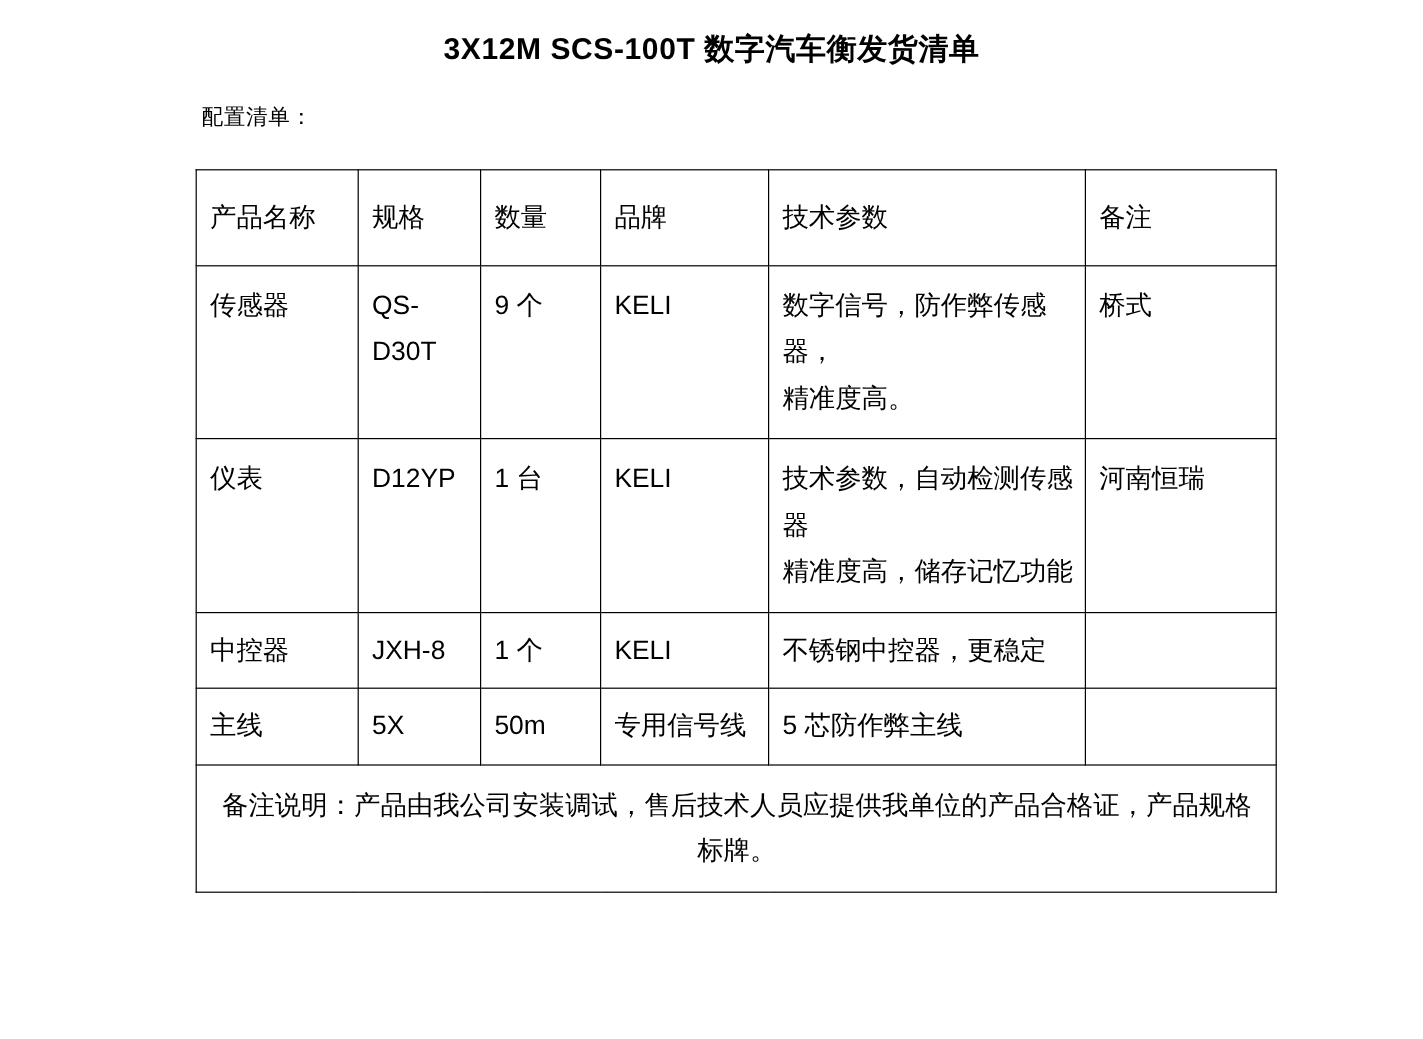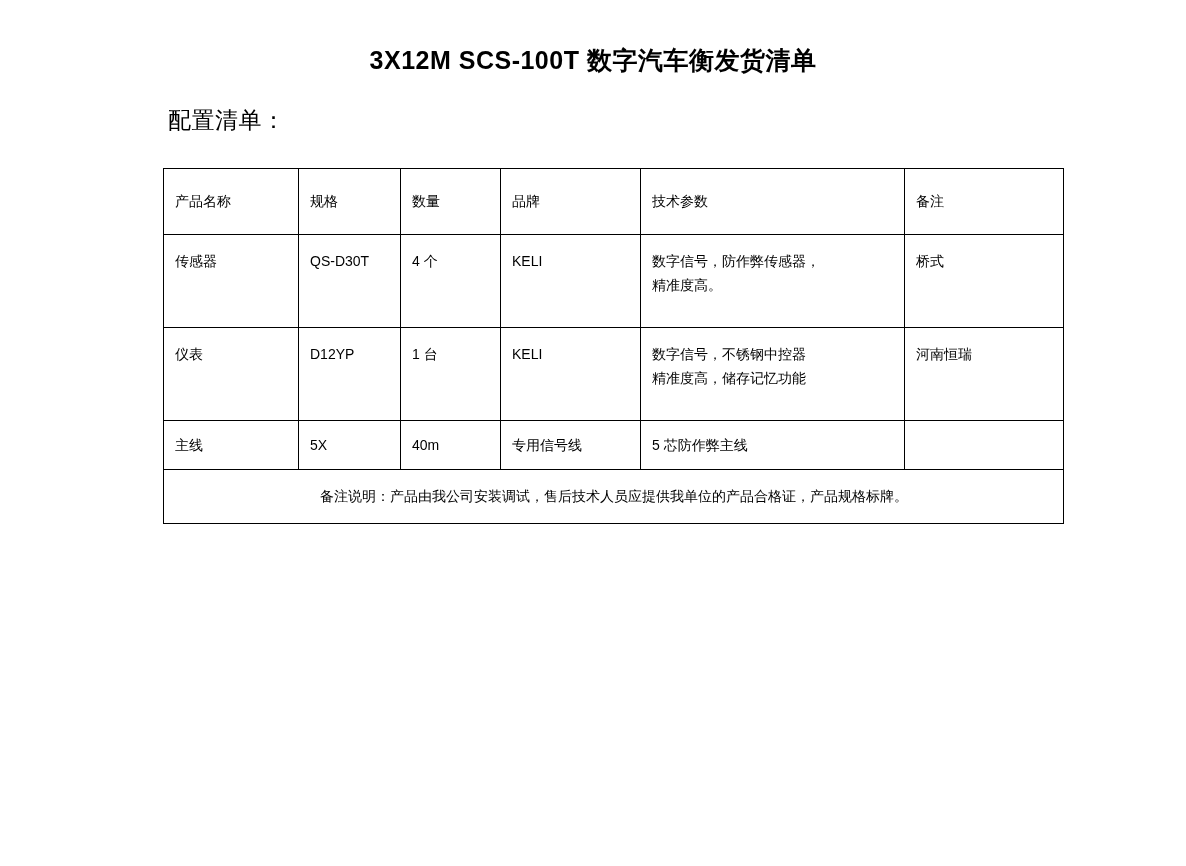--- a/index.html
+++ b/index.html
@@ -18,44 +18,44 @@
   .page {
     width: 1186px;
     height: 866px;
     position: relative;
     box-sizing: border-box;
   }
   .doc-title {
     text-align: center;
     font-size: 25px;
     font-weight: bold;
-    margin-top: 44px;
+    margin-top: 24px;
     letter-spacing: 0.5px;
   }
   .subtitle {
     margin-top: 28px;
     margin-left: 168px;
-    font-size: 23px;
+    font-size: 18px;
     letter-spacing: 0.5px;
   }
   .table-wrap {
     margin-top: 32px;
     margin-left: 163px;
     width: 900px;
   }
   table.spec {
     border-collapse: collapse;
     width: 900px;
     table-layout: fixed;
   }
   table.spec td {
     border: 1px solid #000000;
     vertical-align: top;
     padding: 14px 10px 14px 11px;
-    font-size: 14px;
+    font-size: 22px;
     line-height: 1.75;
     word-wrap: break-word;
   }
   
   col.c0 { width: 135px; }
   col.c1 { width: 102px; }
   col.c2 { width: 100px; }
   col.c3 { width: 140px; }
   col.c4 { width: 264px; }
   col.c5 { width: 159px; }
@@ -108,51 +108,59 @@
           <td>数量</td>
           <td>品牌</td>
           <td>技术参数</td>
           <td>备注</td>
         </tr>
 
 
         <tr class="tall">
           <td>传感器</td>
           <td>QS-D30T</td>
-          <td>4 个</td>
+          <td>9 个</td>
           <td>KELI</td>
           <td>
             <span class="cellline">数字信号，防作弊传感器，</span>
             <span class="cellline">精准度高。</span>
           </td>
           <td>
             <span class="cellline">桥式</span>
           </td>
         </tr>
 
         <tr class="tall">
           <td>仪表</td>
           <td>D12YP</td>
           <td>1 台</td>
           <td>KELI</td>
           <td>
-            <span class="cellline">数字信号，不锈钢中控器</span>
+            <span class="cellline">技术参数，自动检测传感器</span>
             <span class="cellline">精准度高，储存记忆功能</span>
           </td>
           <td>
             <span class="cellline">河南恒瑞</span>
           </td>
         </tr>
 
+        <tr class="short">
+          <td>中控器</td>
+          <td>JXH-8</td>
+          <td>1 个</td>
+          <td>KELI</td>
+          <td>不锈钢中控器，更稳定</td>
+          <td></td>
+        </tr>
 
 
         <tr class="short">
           <td>主线</td>
           <td>5X</td>
-          <td>40m</td>
+          <td>50m</td>
           <td>专用信号线</td>
           <td>5 芯防作弊主线</td>
           <td></td>
         </tr>
 
         <tr>
           <td class="note-cell" colspan="6">备注说明：产品由我公司安装调试，售后技术人员应提供我单位的产品合格证，产品规格标牌。</td>
         </tr>
       </tbody>
     </table>

